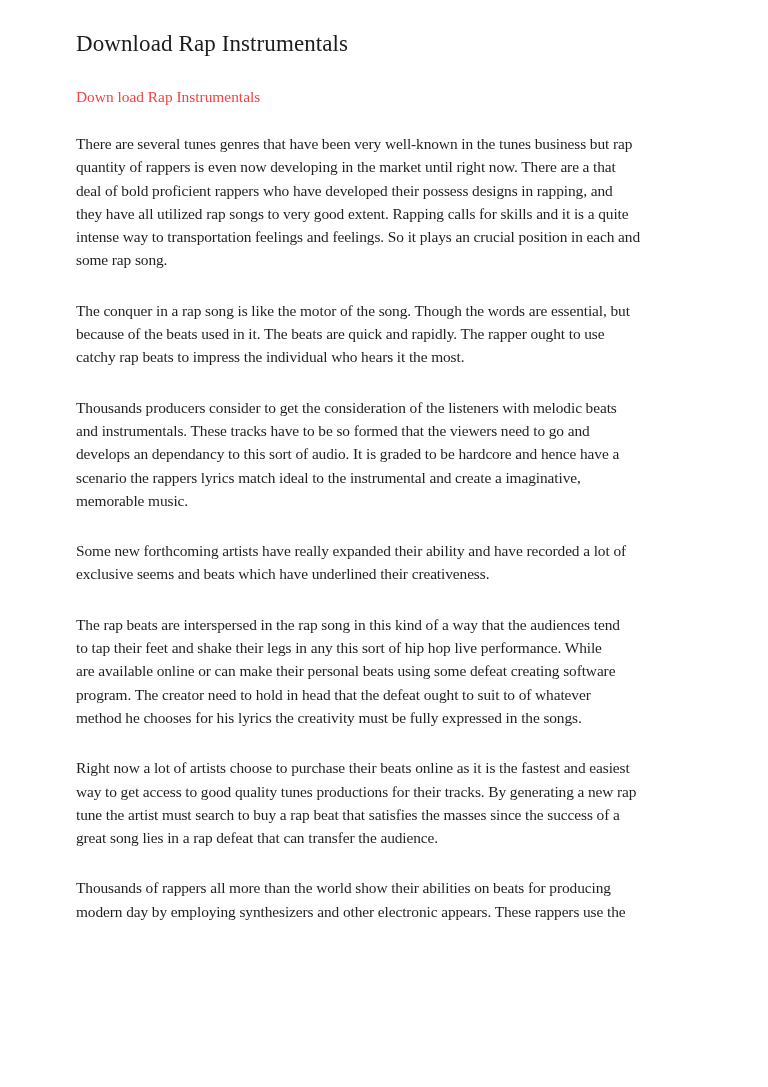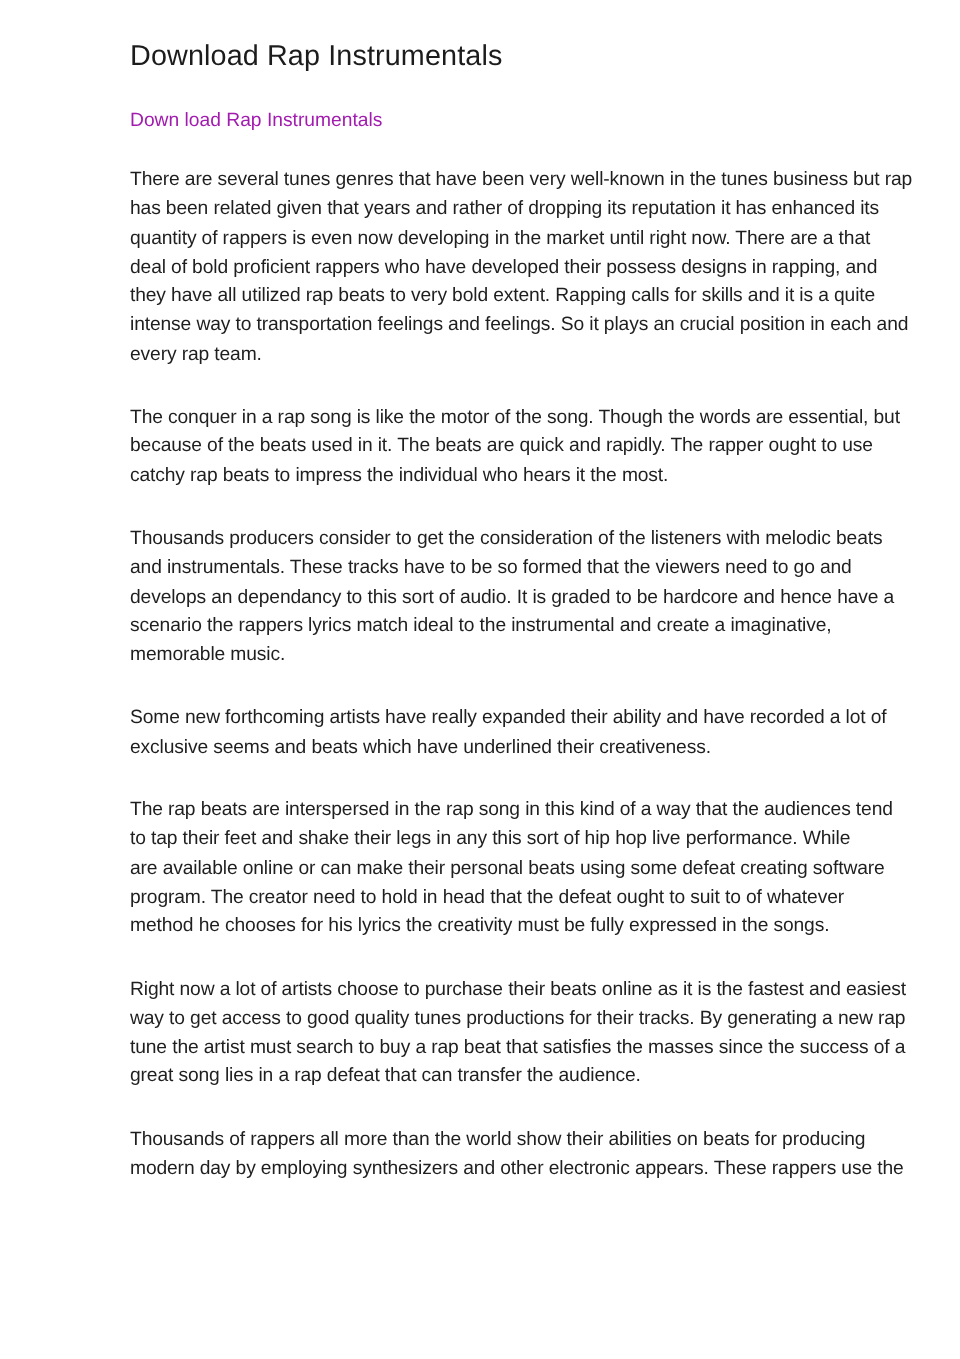--- a/index.html
+++ b/index.html
@@ -6,40 +6,40 @@
     margin: 0;
     padding: 0;
     background: #ffffff;
   }
   .page {
     position: relative;
     width: 768px;
     height: 1087px;
     background: #ffffff;
     overflow: hidden;
-    font-family: Liberation Sans, sans-serif;
+    font-family: Liberation Serif, serif;
     color: #1f1f1f;
     box-sizing: border-box;
-    padding: 0 58px 0 104px;
+    padding: 0 58px 0 76px;
   }
   .doc-title {
     margin: 30px 0 0 0;
     font-size: 23px;
     line-height: 28px;
     font-weight: 400;
     color: #1c1c1c;
     letter-spacing: 0.1px;
     white-space: nowrap;
   }
   .doc-subtitle {
     margin: 28px 0 0 0;
     font-size: 15.4px;
     line-height: 22px;
     font-weight: 400;
-    color: #a21caf;
+    color: #ef4444;
     white-space: nowrap;
   }
   .doc-body {
     margin-top: 24px;
   }
   .paragraph {
     margin: 16px 0 27px 0;
   }
   .line {
     font-size: 15.4px;
@@ -52,26 +52,25 @@
 </style>
 </head>
 <body>
 
 <div class="page">
   <h1 class="doc-title">Download Rap Instrumentals</h1>
   <p class="doc-subtitle">Down load Rap Instrumentals</p>
   <div class="doc-body">
       <div class="paragraph">
         <div class="line">There are several tunes genres that have been very well-known in the tunes business but rap</div>
-        <div class="line">has been related given that years and rather of dropping its reputation it has enhanced its</div>
         <div class="line">quantity of rappers is even now developing in the market until right now. There are a that</div>
         <div class="line">deal of bold proficient rappers who have developed their possess designs in rapping, and</div>
-        <div class="line">they have all utilized rap beats to very bold extent. Rapping calls for skills and it is a quite</div>
+        <div class="line">they have all utilized rap songs to very good extent. Rapping calls for skills and it is a quite</div>
         <div class="line">intense way to transportation feelings and feelings. So it plays an crucial position in each and</div>
-        <div class="line">every rap team.</div>
+        <div class="line">some rap song.</div>
       </div>
       <div class="paragraph">
         <div class="line">The conquer in a rap song is like the motor of the song. Though the words are essential, but</div>
         <div class="line">because of the beats used in it. The beats are quick and rapidly. The rapper ought to use</div>
         <div class="line">catchy rap beats to impress the individual who hears it the most.</div>
       </div>
       <div class="paragraph">
         <div class="line">Thousands producers consider to get the consideration of the listeners with melodic beats</div>
         <div class="line">and instrumentals. These tracks have to be so formed that the viewers need to go and</div>
         <div class="line">develops an dependancy to this sort of audio. It is graded to be hardcore and hence have a</div>

